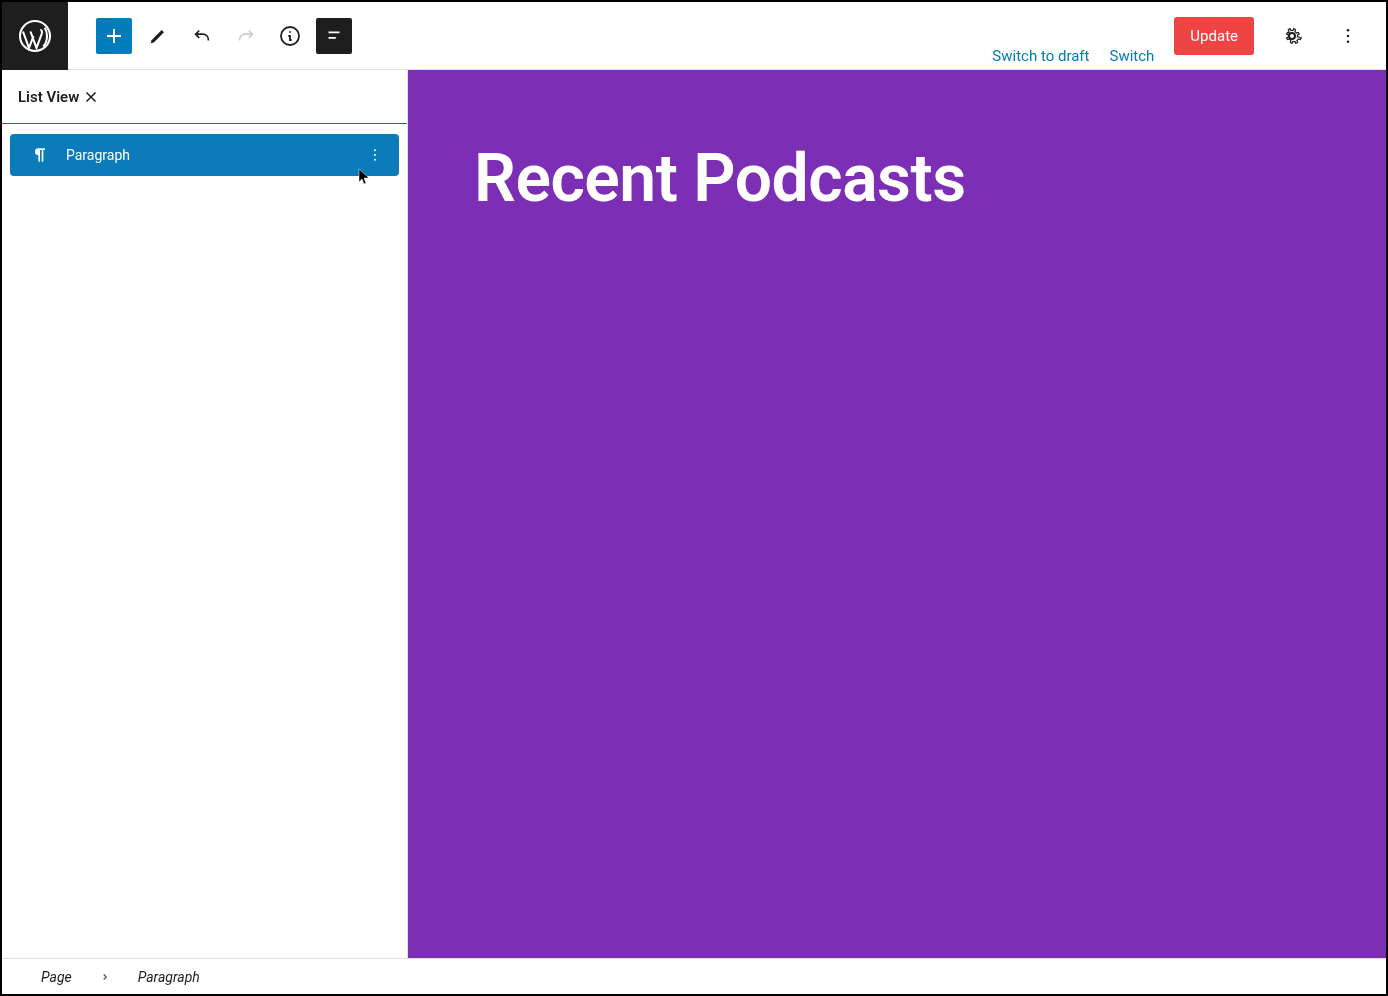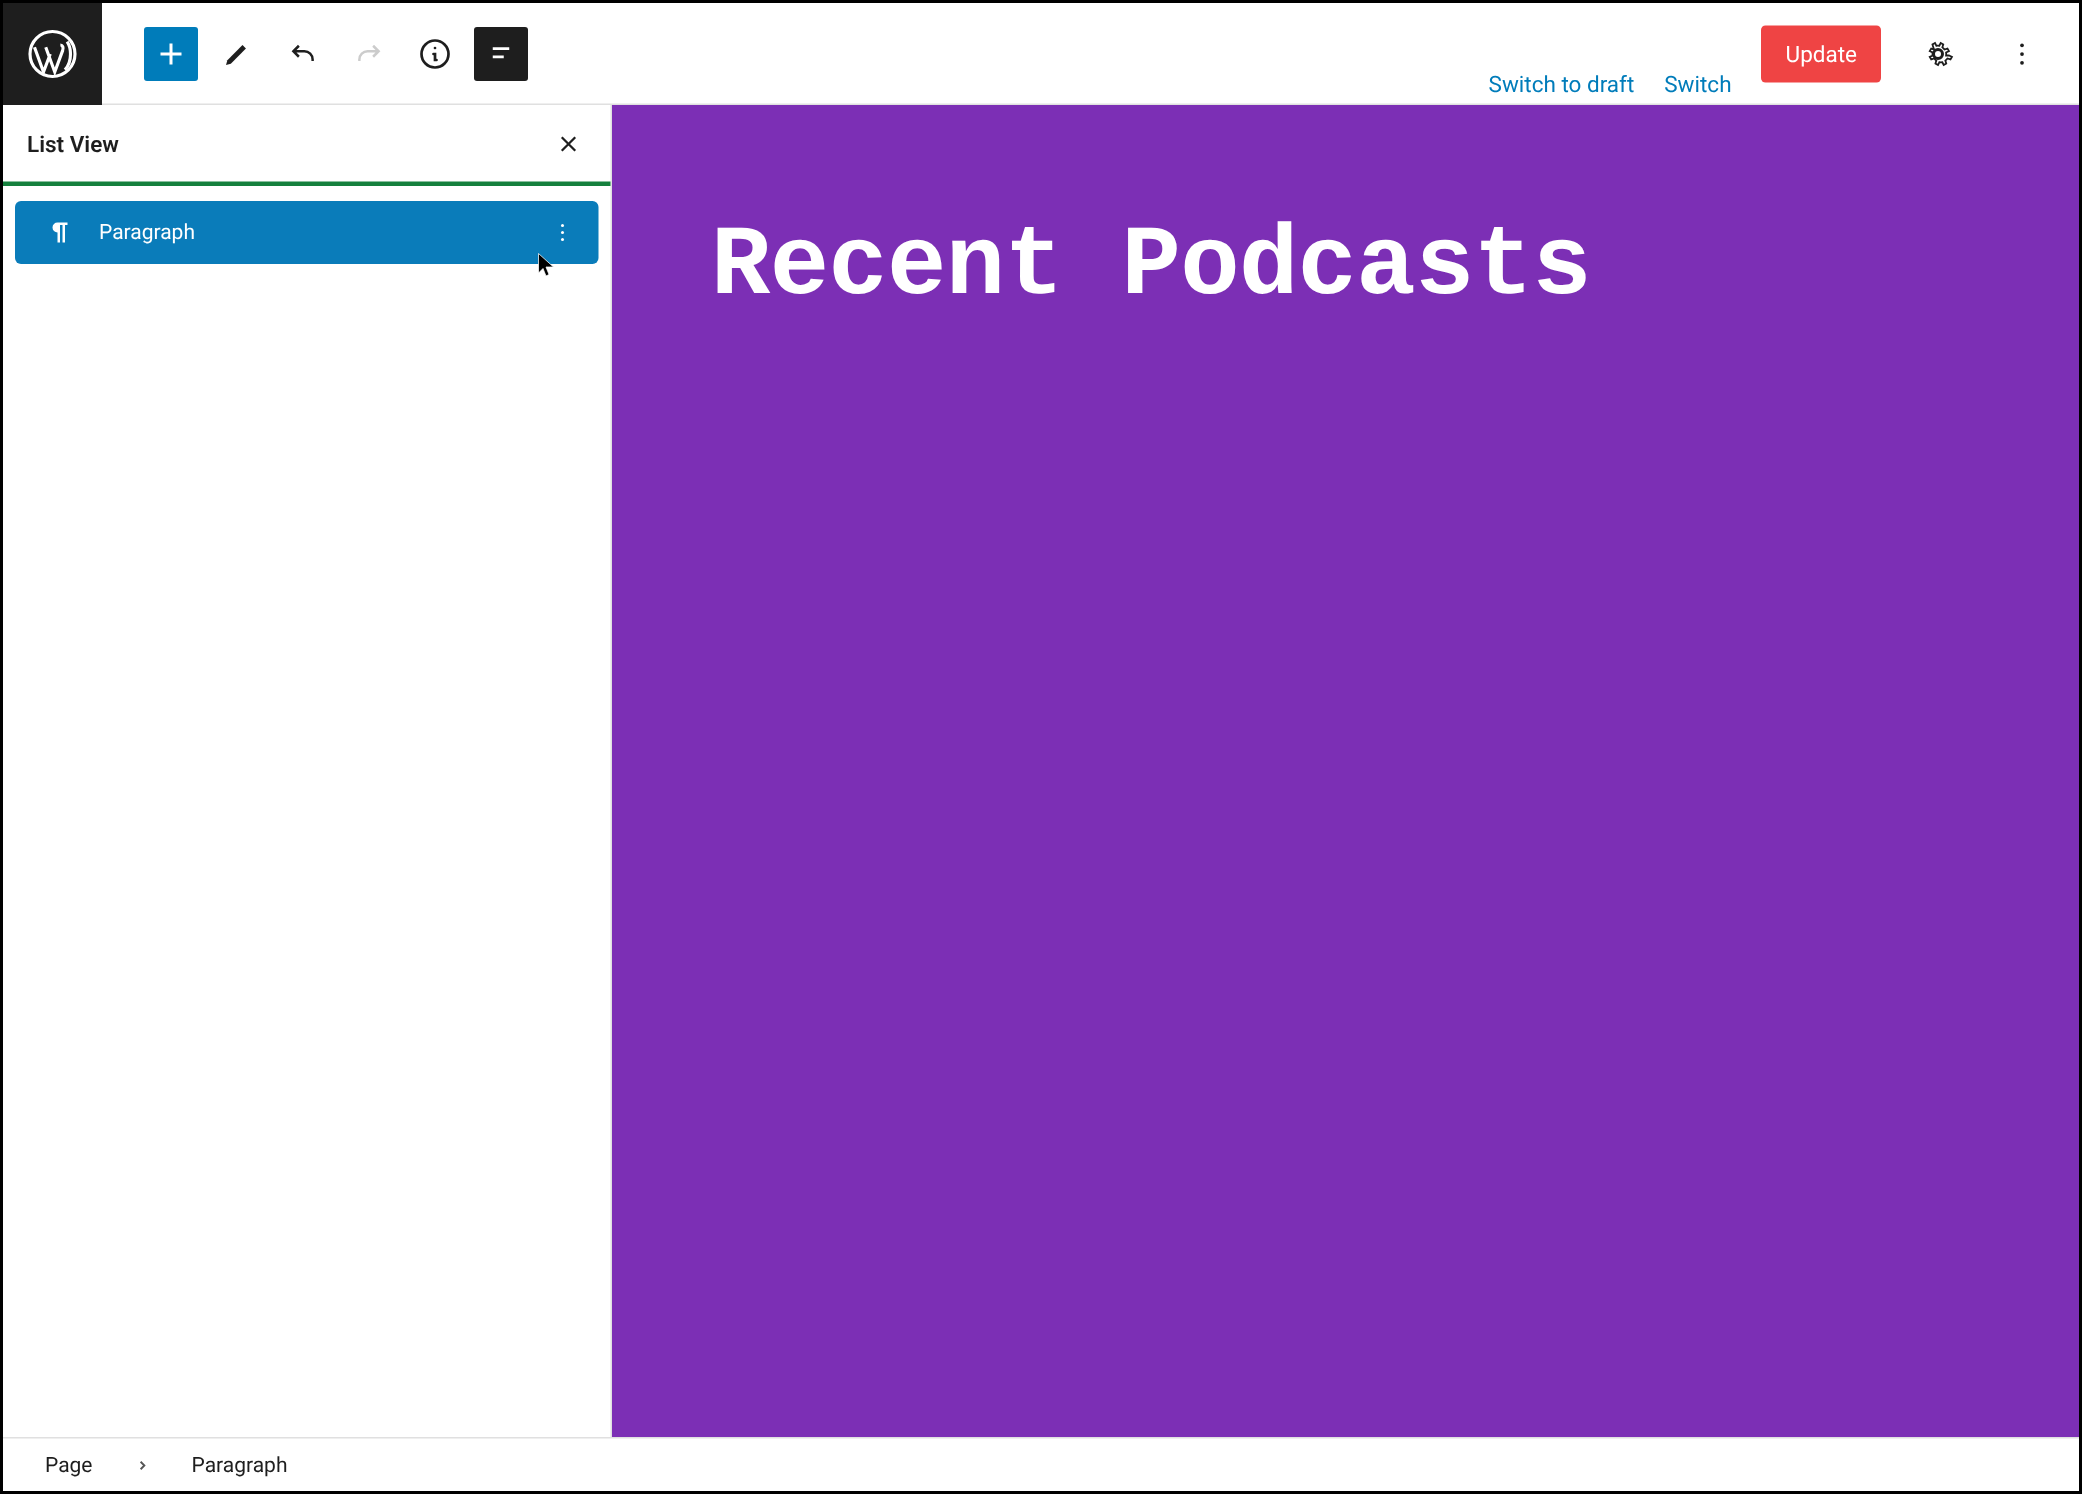--- a/index.html
+++ b/index.html
@@ -13,36 +13,36 @@
     .toolbar-btn.list-view-btn { background: #1e1e1e; color: #fff; }
     .toolbar-btn.redo { color: #ccc; }
     .toolbar-right { margin-left: auto; display: flex; align-items: center; gap: 20px; padding-right: 20px; }
     .link-btn { color: #007cba; font-size: 15px; cursor: pointer; margin-top: 40px; }
     .update-btn { background: #ef4444; color: #fff; padding: 10px 16px; border-radius: 3px; font-size: 15px; cursor: pointer; }
     .icon-btn { width: 36px; height: 36px; display: flex; align-items: center; justify-content: center; cursor: pointer; color: #1e1e1e; }
     
     .main { display: flex; height: calc(100% - 68px - 36px); }
     
     .sidebar { width: 406px; border-right: 1px solid #e0e0e0; display: flex; flex-direction: column; }
-    .sidebar-header { height: 54px; display: flex; align-items: center; justify-content: space-between; padding: 0 16px; border-bottom: 3px solid #15803d; }
+    .sidebar-header { height: 54px; display: flex; align-items: center; padding: 0 16px; border-bottom: 1px solid #15803d; }
     .sidebar-title { font-size: 15px; font-weight: 600; }
     .close-btn { width: 24px; height: 24px; display: flex; align-items: center; justify-content: center; cursor: pointer; font-size: 18px; }
     .sidebar-body { padding: 10px 8px; position: relative; }
     .block-item { background: #0a7cba; color: #fff; border-radius: 4px; height: 42px; display: flex; align-items: center; padding: 0 12px 0 20px; cursor: pointer; }
     .block-item-label { margin-left: 16px; font-size: 14px; flex: 1; }
     .block-item-menu { width: 24px; height: 24px; display: flex; align-items: center; justify-content: center; }
     .cursor { position: absolute; left: 356px; top: 44px; pointer-events: none; }
     
     .canvas { flex: 1; background: #7c2fb5; padding: 70px 66px; position: relative; }
-    .page-title { color: #fff; font-size: 66px; font-weight: 600; letter-spacing: -0.5px; font-family: Liberation Mono, monospace; }
+    .page-title { color: #fff; font-size: 66px; font-weight: 600; letter-spacing: -0.5px; }
     .placeholder-row { display: flex; align-items: center; justify-content: space-between; margin-top: 30px; }
     .placeholder-text { color: rgba(255,255,255,0.55); font-size: 25px; }
     .add-block-btn { width: 30px; height: 30px; background: #1e1e1e; display: flex; align-items: center; justify-content: center; cursor: pointer; border-radius: 2px; }
     
-    .footer { height: 36px; border-top: 1px solid #e0e0e0; display: flex; align-items: center; padding: 0 28px; font-size: 14px; color: #1e1e1e; gap: 28px; }
+    .footer { height: 36px; border-top: 1px solid #e0e0e0; display: flex; align-items: center; padding: 0 39px; font-size: 14px; color: #1e1e1e; gap: 28px; font-style: italic; }
     .footer-sep { color: #888; }
     
     svg { display: block; }
   </style>
 </head>
 <body>
 
 <div class="top-bar">
   <div class="wp-logo">
     <svg width="36" height="36" viewBox="0 0 24 24" fill="none" stroke="#fff" stroke-width="1.4">

